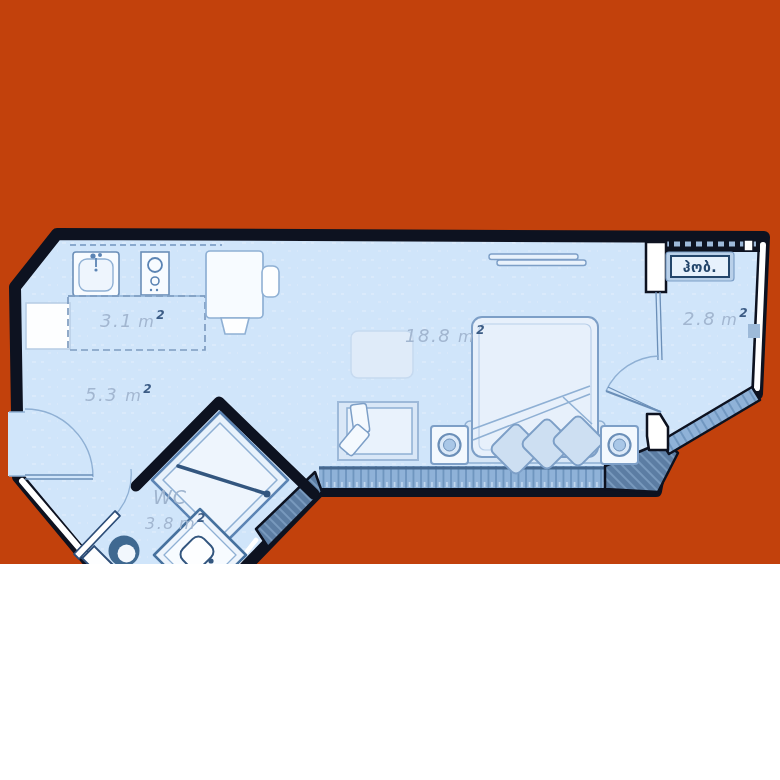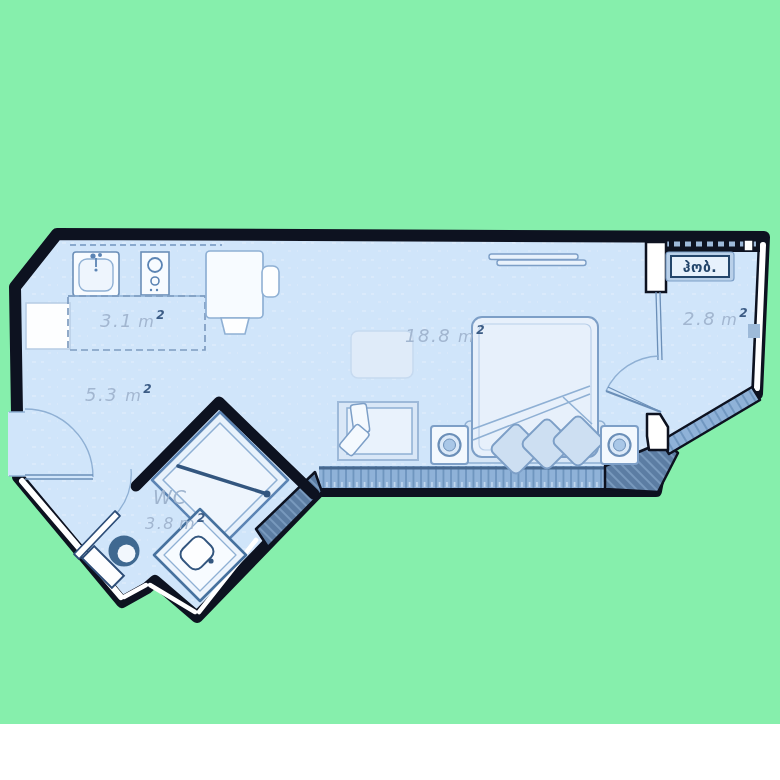--- a/index.html
+++ b/index.html
@@ -1,16 +1,16 @@
 <!DOCTYPE html>
 <html><head>
 <meta charset="utf-8">
 <style>
   html,body{margin:0;padding:0;background:#ffffff;}
-  .stage{position:relative;width:780px;height:724px;background:#86efac;overflow:hidden;
+  .stage{position:relative;width:780px;height:564px;background:#c2410c;overflow:hidden;
          font-family:"DejaVu Sans","Liberation Sans",sans-serif;}
   svg{position:absolute;left:0;top:0;}
   text{font-family:"DejaVu Sans","Liberation Sans",sans-serif;}
   .area-label{font-style:italic;font-size:18px;letter-spacing:1.5px;fill:#a2b6d0;}
   .area-label .unit{font-size:16px;}
   .area-label .sup{font-size:12px;font-weight:bold;fill:#3c5c85;font-style:italic;}
   .wc-label{font-style:italic;font-size:19px;letter-spacing:1px;fill:#9fb4ce;}
   .geo-label{font-size:14px;font-weight:bold;fill:#24466b;letter-spacing:0.5px;}
 </style>
 </head>

